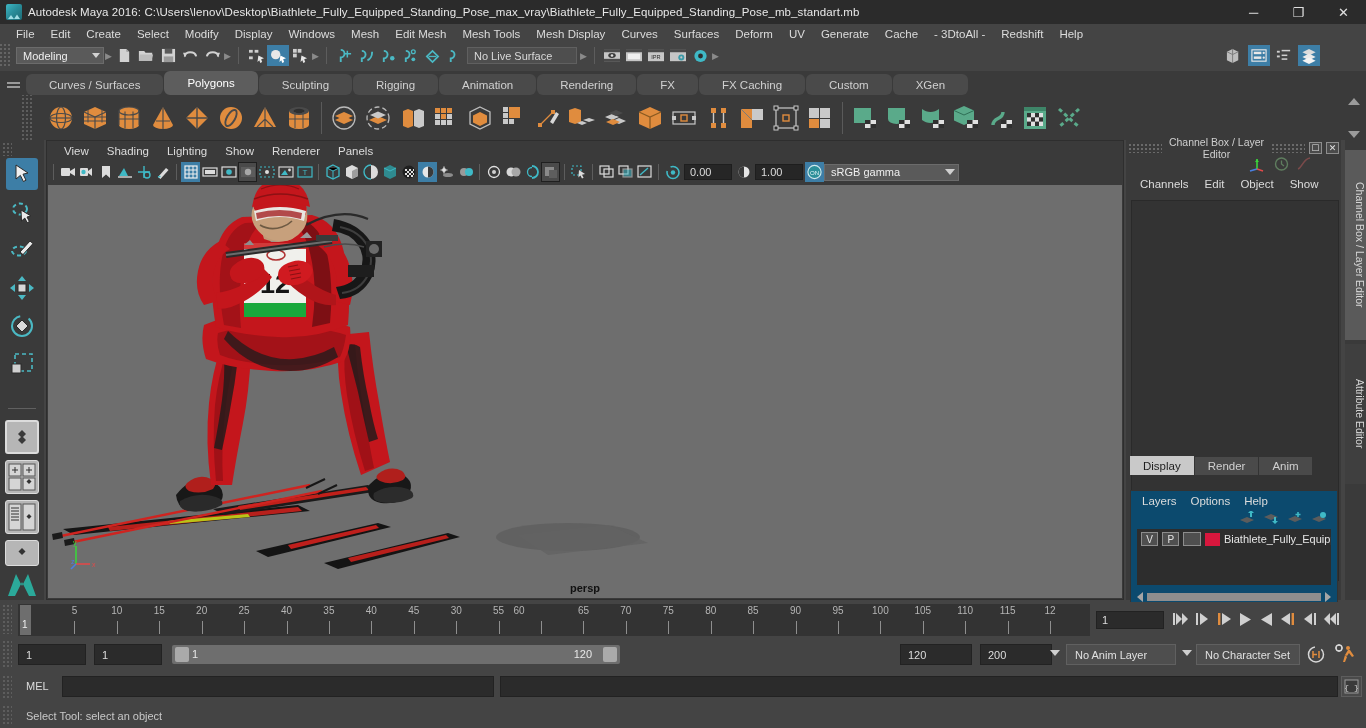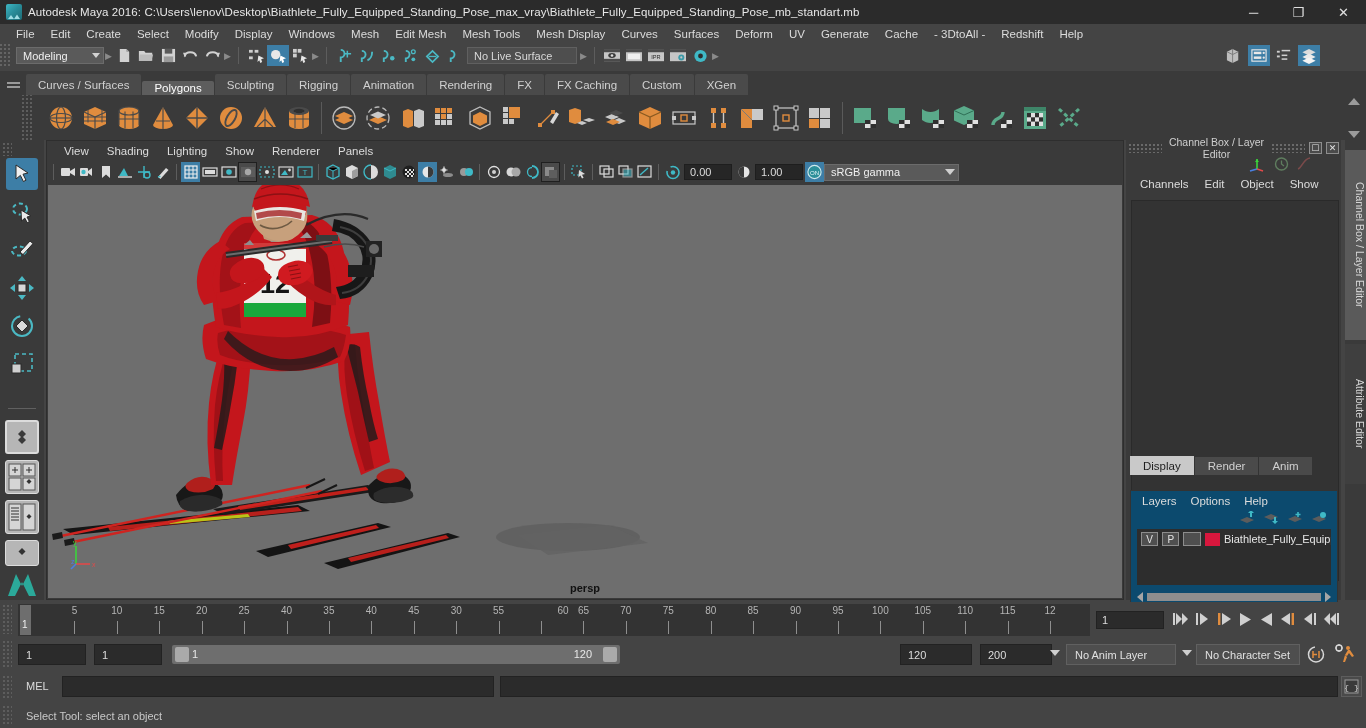--- a/index.html
+++ b/index.html
@@ -62,25 +62,25 @@
   .rightwidgets { position:absolute; right:4px; top:0; height:23px; display:flex; align-items:center; gap:3px; }
 
   
   .shelftabs {
     position:absolute; left:0; top:71px; width:1366px; height:24px;
     background:#3a3a3a; display:flex; align-items:flex-end;
   }
   .shelftabs .dbl { width:26px; height:24px; display:flex; align-items:center; justify-content:center; }
   .shelftabs .dbl i { display:block; width:13px; height:2px; background:#9a9a9a; box-shadow:0 4px 0 #9a9a9a; }
   .shelftab {
-    height:21px; padding:0 12px; display:flex; align-items:center;
+    height:21px; padding:0 23px; display:flex; align-items:center;
     background:#4a4a4a; color:#d0d0d0; font-size:11.5px; margin-right:1px;
-    border-top-left-radius:2px;border-top-right-radius:2px;
+    border-top-left-radius:2px;border-top-right-radius:2px;border-radius:6px;
   }
-  .shelftab.active { background:#5d5d5d; color:#fff; height:14px; }
+  .shelftab.active { background:#5d5d5d; color:#fff; height:24px; }
 
   
   .shelfrow {
     position:absolute; left:0; top:95px; width:1366px; height:45px;
     background:#3a3a3a; display:flex; align-items:center; padding-left:44px;
   }
   .shelfrow .sgrip { position:absolute; left:22px; top:0; height:45px; width:12px;
     background-image:radial-gradient(#5d5d5d 1px, transparent 1px);
     background-size:4px 4px; background-position:3px 6px;}
   .shelf-ico { width:34px; height:37px; display:flex; align-items:center; justify-content:center; flex:0 0 auto; }
@@ -1244,21 +1244,21 @@
         <div class="ts-tick-label" style="left: 310.935px;">35</div>
         <div class="ts-tick" style="left: 310.935px;"></div>
         <div class="ts-tick-label" style="left: 353.355px;">40</div>
         <div class="ts-tick" style="left: 353.355px;"></div>
         <div class="ts-tick-label" style="left: 395.774px;">45</div>
         <div class="ts-tick" style="left: 395.774px;"></div>
         <div class="ts-tick-label" style="left: 438.194px;">30</div>
         <div class="ts-tick" style="left: 438.194px;"></div>
         <div class="ts-tick-label" style="left: 480.613px;">55</div>
         <div class="ts-tick" style="left: 480.613px;"></div>
-        <div class="ts-tick-label" style="left: 545px;">60</div>
+        <div class="ts-tick-label" style="left: 501px;">60</div>
         <div class="ts-tick" style="left: 523.032px;"></div>
         <div class="ts-tick-label" style="left: 565.452px;">65</div>
         <div class="ts-tick" style="left: 565.452px;"></div>
         <div class="ts-tick-label" style="left: 607.871px;">70</div>
         <div class="ts-tick" style="left: 607.871px;"></div>
         <div class="ts-tick-label" style="left: 650.29px;">75</div>
         <div class="ts-tick" style="left: 650.29px;"></div>
         <div class="ts-tick-label" style="left: 692.71px;">80</div>
         <div class="ts-tick" style="left: 692.71px;"></div>
         <div class="ts-tick-label" style="left: 735.129px;">85</div>

